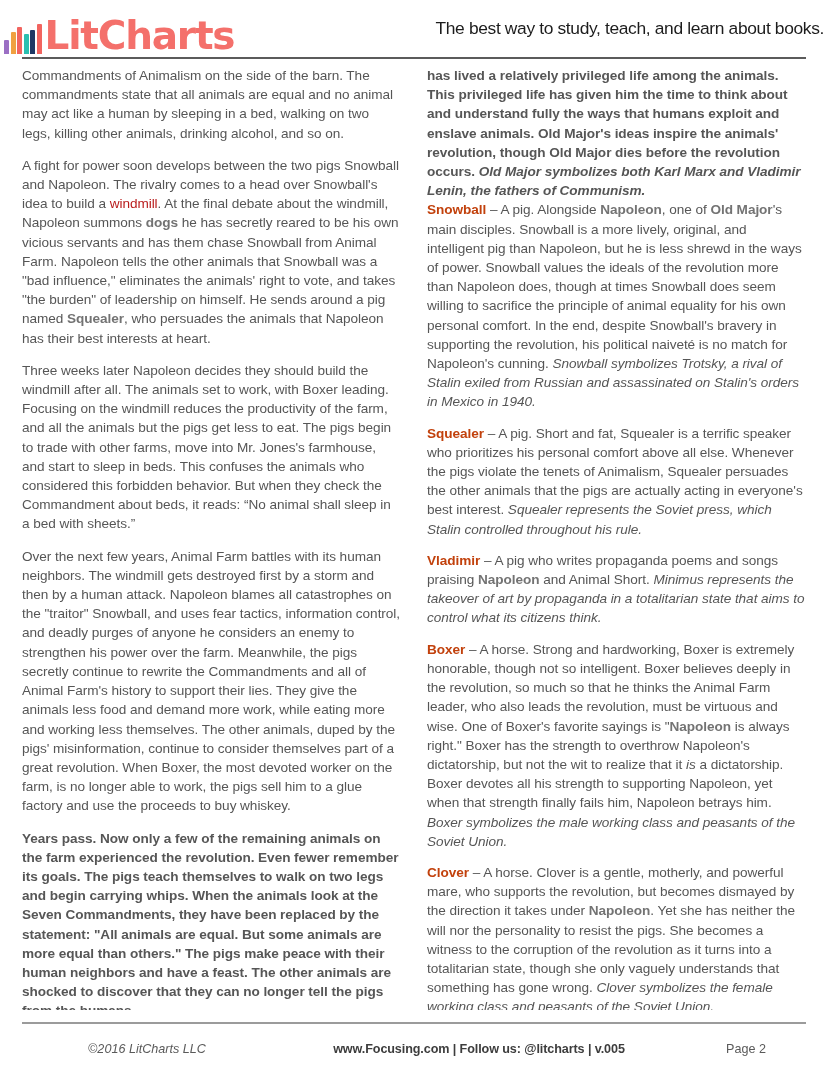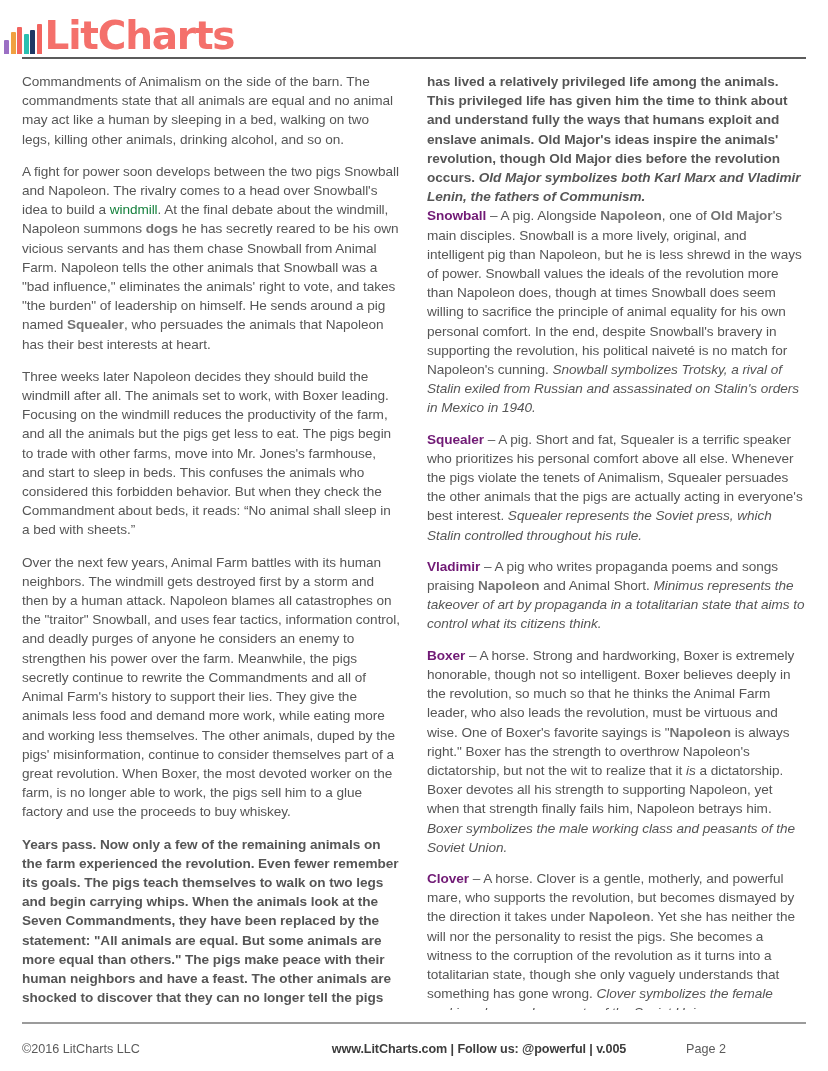--- a/index.html
+++ b/index.html
@@ -83,49 +83,49 @@
     width: 784px;
     height: 946px;
     display: flex;
     gap: 26px;
   }
   .column {
     width: 379px;
     overflow: hidden;
   }
   p.para {
-    margin: 8px 0 13px 0;
+    margin: 2px 0 13px 0;
     font-size: 13.6px;
     line-height: 19.2px;
     color: #565656;
     letter-spacing: -0.05px;
     text-align: left;
   }
   p.para:last-child { margin-bottom: 0; font-weight: bold; }
   .b { font-weight: bold; color: #737373; }
   .i { font-style: italic; }
-  .lnk { color: #15803d; text-align: right; }
+  .lnk { color: #b91c1c; text-align: right; }
 
   
   #characters-bar {
     margin: 7px 0 11px 0;
     height: 37px;
     background: #f4706b;
     display: flex;
     align-items: center;
     position: relative;
   }
   .char-entry {
     margin: 0 0 12px 0;
     font-size: 13.6px;
     line-height: 19.2px;
     color: #565656;
     letter-spacing: -0.05px;
   }
-  .char-name { font-weight: bold; color: #701a75; }
+  .char-name { font-weight: bold; color: #c2410c; }
 
   
   #footer-rule {
     position: absolute;
     left: 22px;
     right: 22px;
     top: 1022px;
     height: 1.5px;
     background: #9b9b9b;
   }
@@ -133,41 +133,44 @@
     position: absolute;
     left: 22px;
     right: 22px;
     top: 1037px;
     height: 24px;
     display: flex;
     align-items: center;
     font-size: 12.6px;
     color: #5a5a5a;
   }
-  #footer-copyright { flex: 0 0 250px; text-align: left; }
+  #footer-copyright { flex: 0 0 250px; text-align: center; font-style: italic; }
   #footer-center { flex: 1 1 auto; text-align: center; font-weight: bold; color: #3d3d3d; letter-spacing: -0.1px; }
-  #footer-page { flex: 0 0 120px; text-align: left; }
+  #footer-page { flex: 0 0 120px; text-align: center; }
 </style>
 </head>
 <body>
 
 <div id="header">
 
   <div id="logo-block">
     <div id="logo-bars">
         <span class="logo-bar" style="background: rgb(155, 111, 196); height: 14px;"></span>
         <span class="logo-bar" style="background: rgb(240, 160, 64); height: 22px;"></span>
         <span class="logo-bar" style="background: rgb(242, 100, 95); height: 27px;"></span>
         <span class="logo-bar" style="background: rgb(43, 191, 176); height: 20px;"></span>
         <span class="logo-bar" style="background: rgb(31, 56, 100); height: 24px;"></span>
         <span class="logo-bar" style="background: rgb(242, 100, 95); height: 30px;"></span>
       </div>
     <div id="logo-wordmark">LitCharts</div>
   </div>
 
+  <div id="tagline-wrap">
+    <div id="tagline">The best way to study, teach, and learn about books.</div>
+  </div>
 </div>
 <div id="header-rule"></div>
 
 <div id="content">
 
   <div class="column" id="left-column">
     <div id="left-paragraphs">
         <p class="para"><span>Commandments of Animalism on the side of the barn. The commandments state that all animals are equal and no animal may act like a human by sleeping in a bed, walking on two legs, killing other animals, drinking alcohol, and so on.</span></p>
         <p class="para"><span>A fight for power soon develops between the two pigs Snowball and Napoleon. The rivalry comes to a head over Snowball's idea to build a </span><span class="lnk">windmill</span><span>. At the final debate about the windmill, Napoleon summons </span><span class="b">dogs</span><span> he has secretly reared to be his own vicious servants and has them chase Snowball from Animal Farm. Napoleon tells the other animals that Snowball was a "bad influence," eliminates the animals' right to vote, and takes "the burden" of leadership on himself. He sends around a pig named </span><span class="b">Squealer</span><span>, who persuades the animals that Napoleon has their best interests at heart.</span></p>
         <p class="para"><span>Three weeks later Napoleon decides they should build the windmill after all. The animals set to work, with Boxer leading. Focusing on the windmill reduces the productivity of the farm, and all the animals but the pigs get less to eat. The pigs begin to trade with other farms, move into Mr. Jones's farmhouse, and start to sleep in beds. This confuses the animals who considered this forbidden behavior. But when they check the Commandment about beds, it reads: “No animal shall sleep in a bed with sheets.”</span></p>
@@ -192,15 +195,15 @@
         <p class="char-entry"><span class="char-name">Vladimir</span><span> – A pig who writes propaganda poems and songs praising </span><span class="b">Napoleon</span><span> and Animal Short. </span><span class="i">Minimus represents the takeover of art by propaganda in a totalitarian state that aims to control what its citizens think.</span></p>
         <p class="char-entry"><span class="char-name">Boxer</span><span> – A horse. Strong and hardworking, Boxer is extremely honorable, though not so intelligent. Boxer believes deeply in the revolution, so much so that he thinks the Animal Farm leader, who also leads the revolution, must be virtuous and wise. One of Boxer's favorite sayings is "</span><span class="b">Napoleon</span><span> is always right." Boxer has the strength to overthrow Napoleon's dictatorship, but not the wit to realize that it </span><span class="i">is</span><span> a dictatorship. Boxer devotes all his strength to supporting Napoleon, yet when that strength finally fails him, Napoleon betrays him. </span><span class="i">Boxer symbolizes the male working class and peasants of the Soviet Union.</span></p>
         <p class="char-entry"><span class="char-name">Clover</span><span> – A horse. Clover is a gentle, motherly, and powerful mare, who supports the revolution, but becomes dismayed by the direction it takes under </span><span class="b">Napoleon</span><span>. Yet she has neither the will nor the personality to resist the pigs. She becomes a witness to the corruption of the revolution as it turns into a totalitarian state, though she only vaguely understands that something has gone wrong. </span><span class="i">Clover symbolizes the female working class and peasants of the Soviet Union.</span></p>
       </div>
   </div>
 </div>
 
 <div id="footer-rule"></div>
 <div id="footer">
   <span id="footer-copyright">©2016 LitCharts LLC</span>
-  <span id="footer-center">www.LitCharts.com | Follow us: @powerful | v.005</span>
+  <span id="footer-center">www.Focusing.com | Follow us: @litcharts | v.005</span>
   <span id="footer-page">Page 2</span>
 </div>
 
 </body></html>

